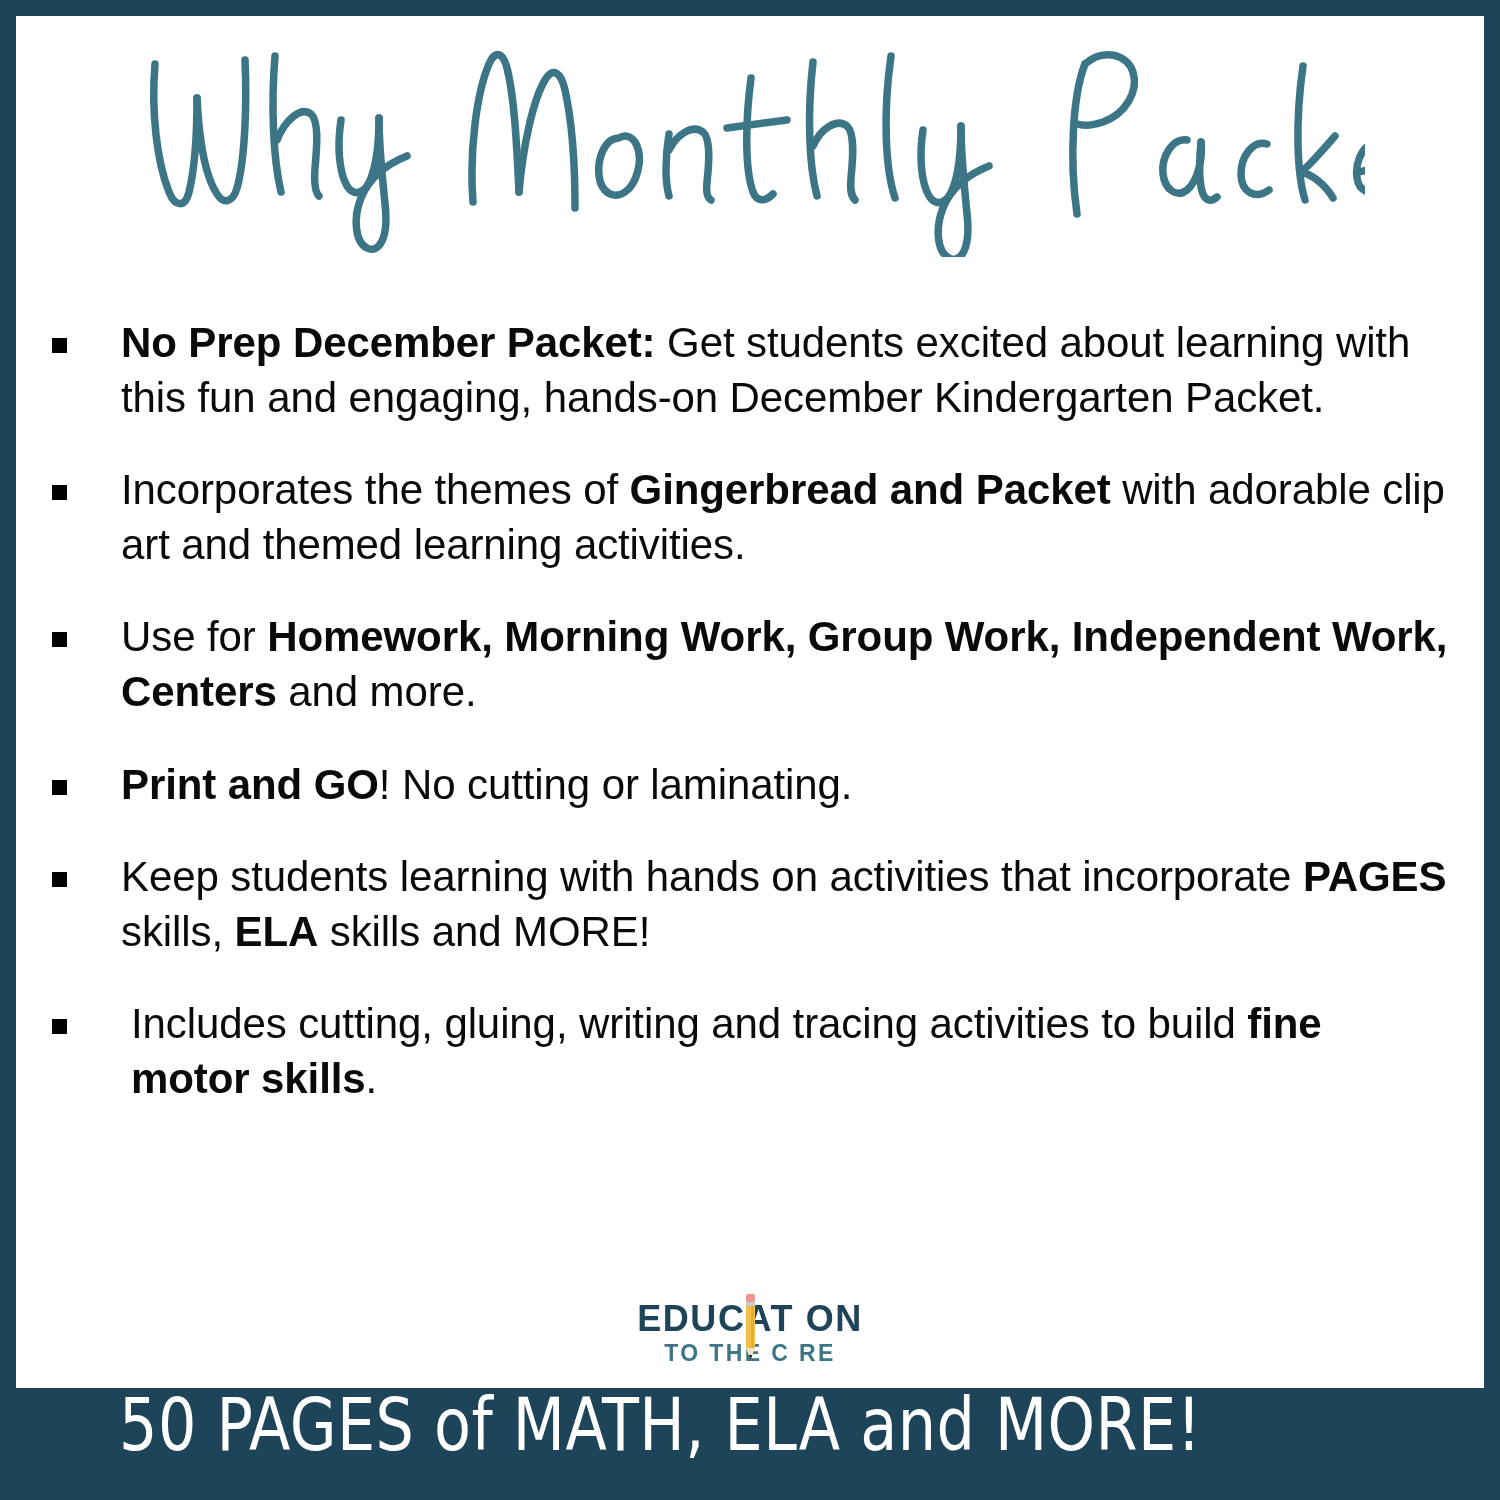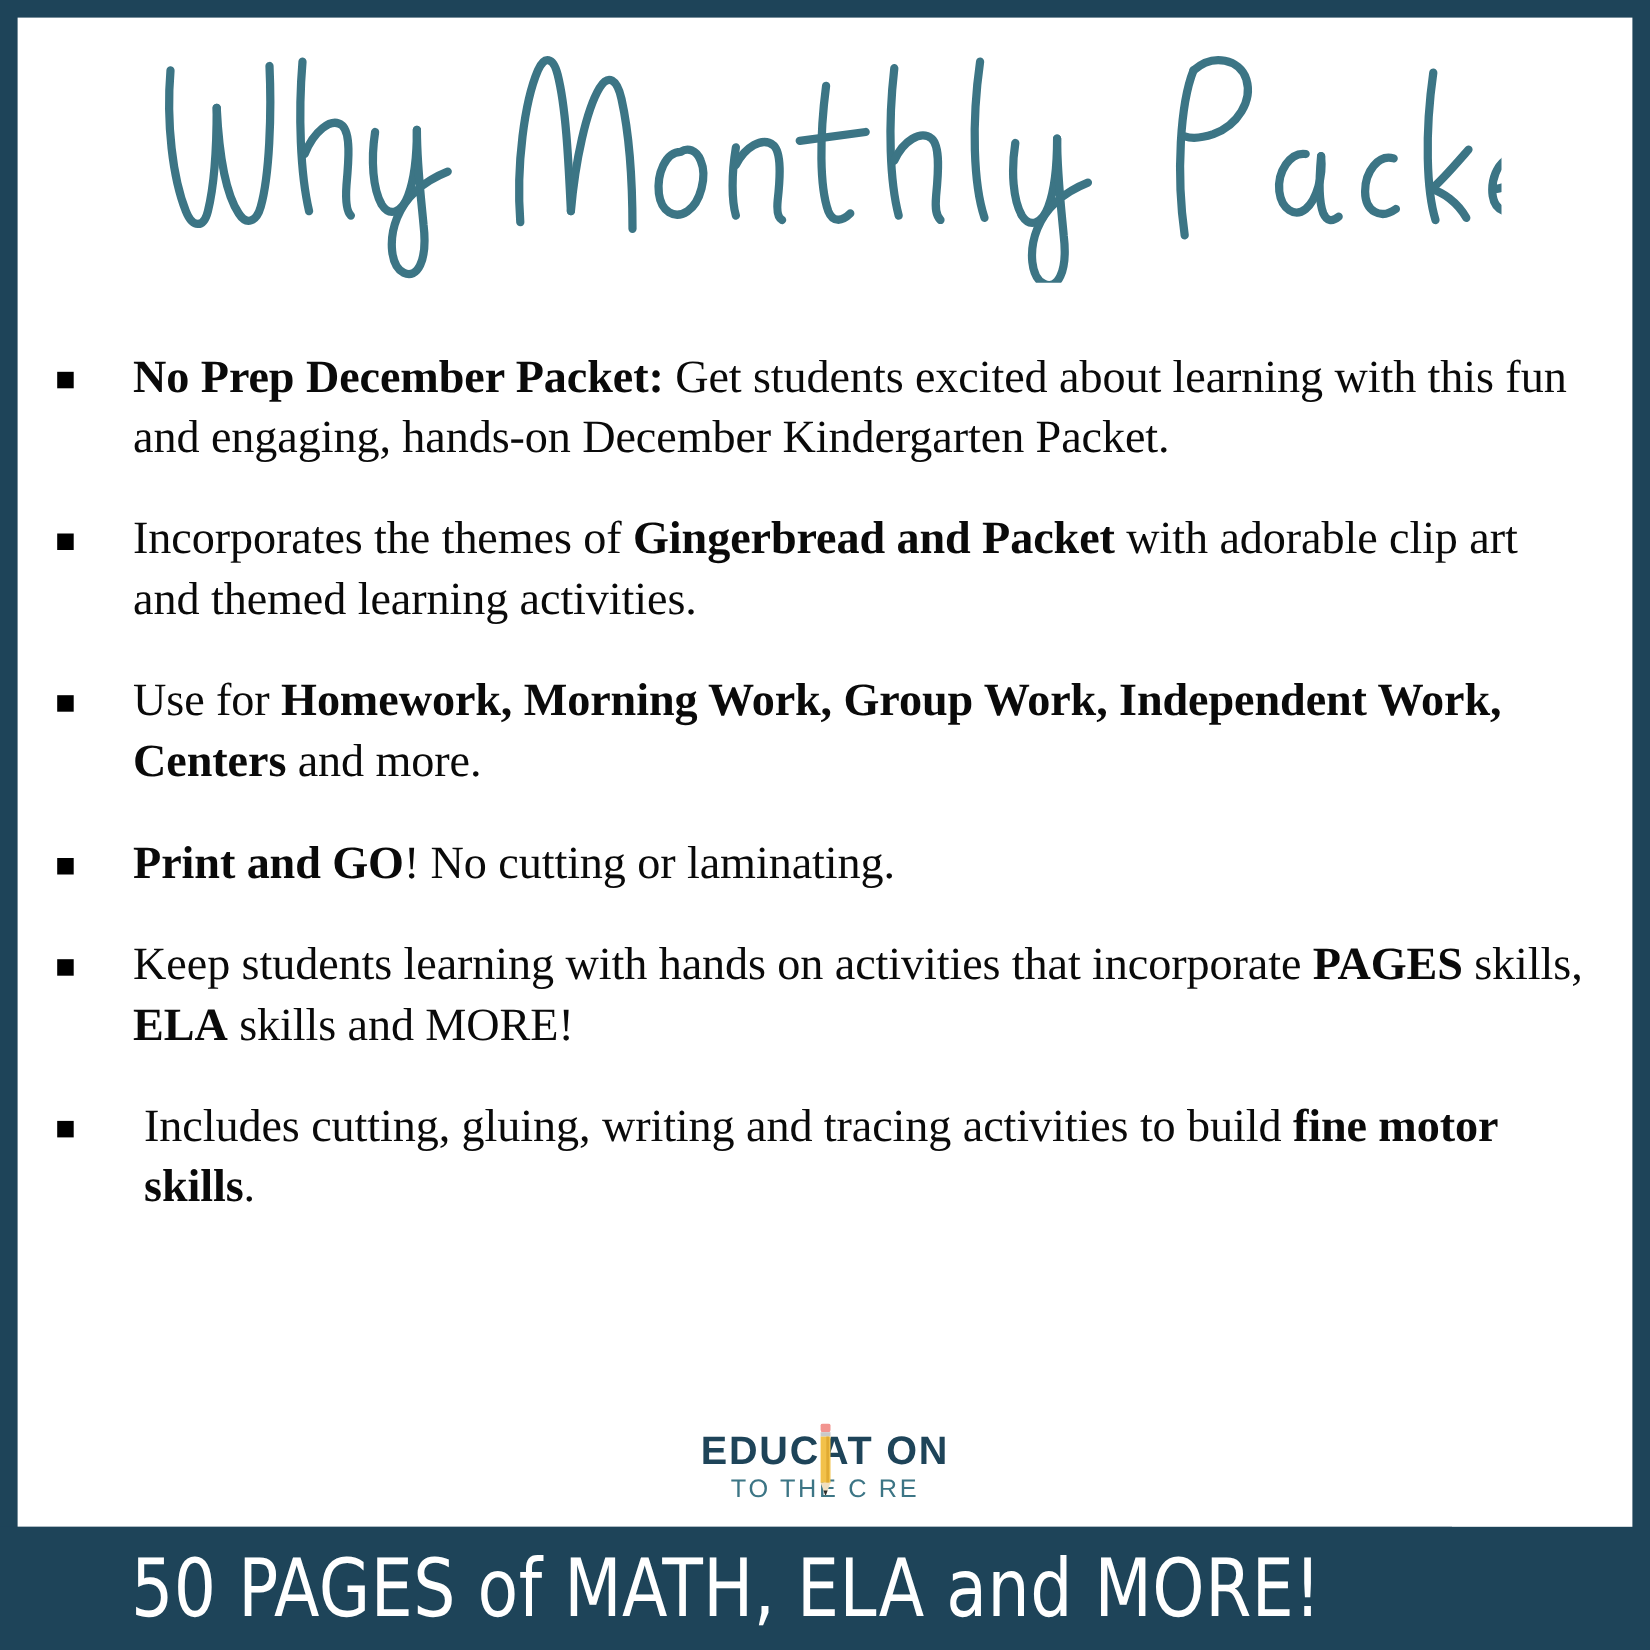--- a/index.html
+++ b/index.html
@@ -63,21 +63,21 @@
     flex: 0 0 auto;
     width: 15px;
     height: 15px;
     background: #000000;
     margin-top: 22px;
     margin-right: 54px;
   }
 
   .bullet-text {
     flex: 1 1 auto;
-    font-family: Liberation Serif, serif;
+    font-family: Liberation Sans, sans-serif;
     font-size: 42px;
     line-height: 1.30;
     color: #0a0a0a;
     letter-spacing: -0.1px;
     font-stretch: condensed;
     transform-origin: left top;
   }
   .bullet-text b { font-weight: 700; }
 
   
@@ -106,21 +106,21 @@
     color: #1e4459;
     white-space: pre;
   }
   .logo-core {
     position: absolute;
     left: 0; top: 48px;
     width: 230px;
     text-align: center;
     font-family: "Liberation Sans", sans-serif;
     font-size: 23px;
-    font-weight: 400;
+    font-weight: 700;
     letter-spacing: 2.4px;
     color: #3c7585;
     white-space: pre;
   }
   .logo-pencil {
     position: absolute;
     left: 113px;
     top: 2px;
     width: 13px;
     height: 72px;
@@ -128,21 +128,21 @@
 
   
   .banner {
     position: absolute;
     left: 0;
     bottom: 0;
     width: 1320px;
     height: 112px;
     background: #1e4459;
     display: flex;
-    align-items: center;
+    align-items: flex-start;
     justify-content: center;
   }
   .banner-text {
     font-family: "Liberation Sans Narrow", "DejaVu Sans Condensed", "Liberation Sans", sans-serif;
     font-stretch: condensed;
     font-size: 73px;
     line-height: 1;
     color: #ffffff;
     letter-spacing: 0.5px;
     white-space: nowrap;

